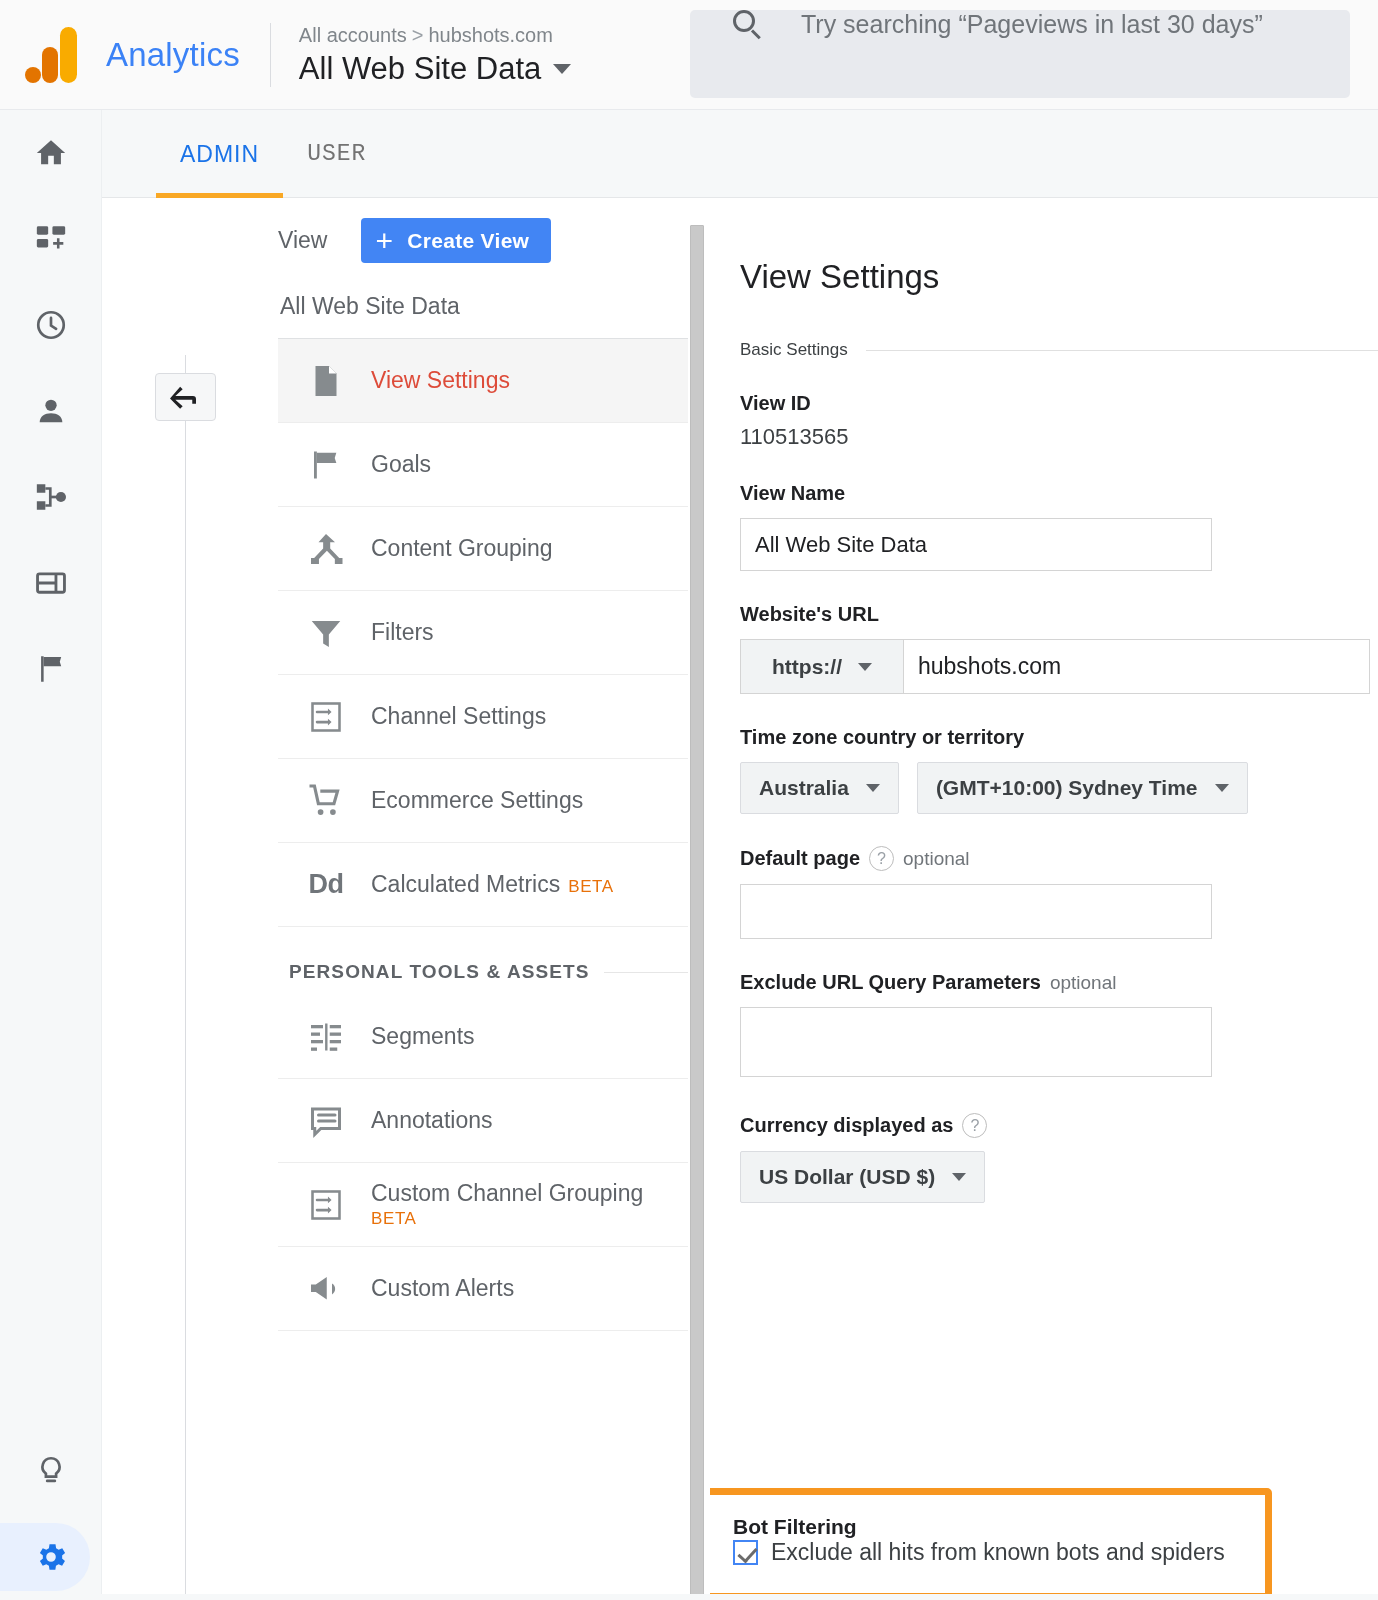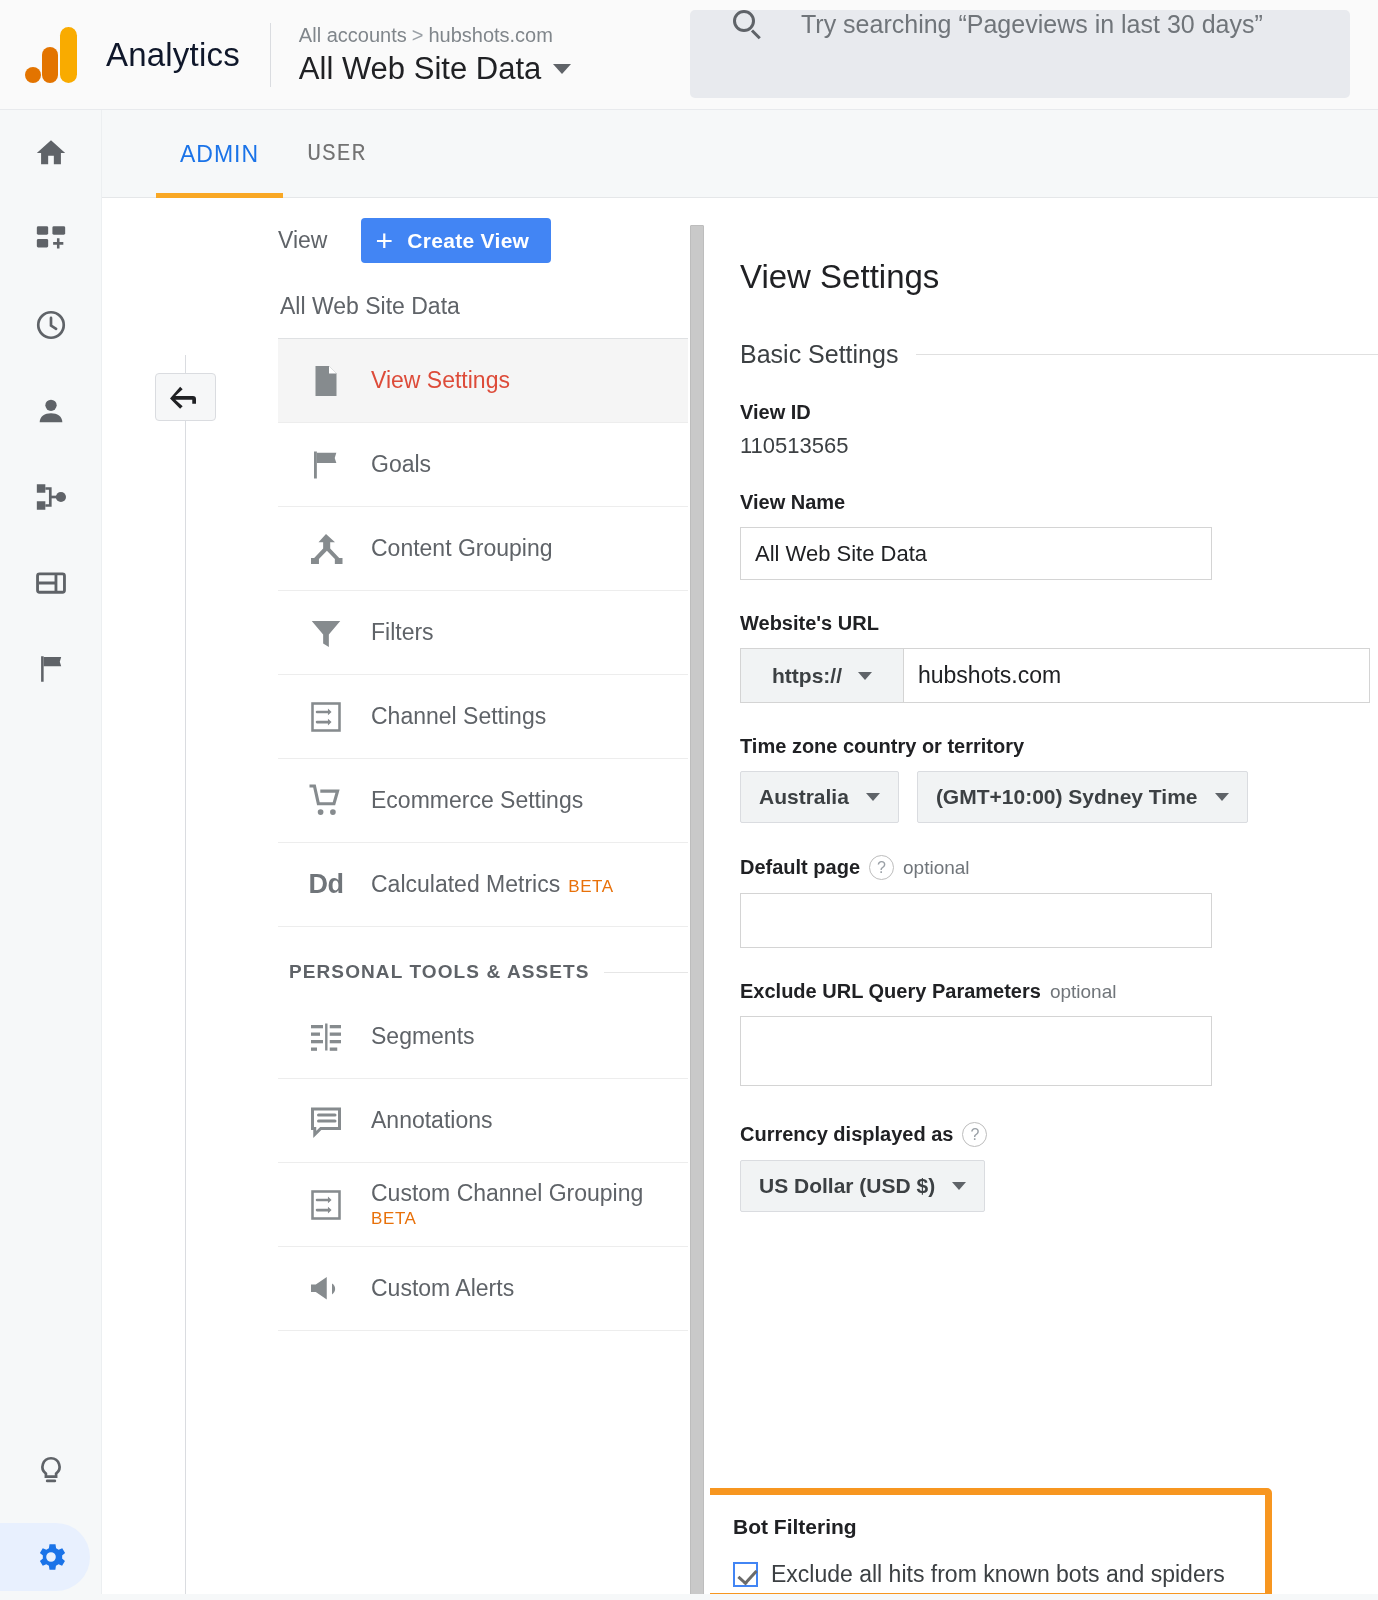--- a/index.html
+++ b/index.html
@@ -16,21 +16,21 @@
     position:absolute; top:0; left:0; width:1378px; height:110px;
     background:#fafafa; border-bottom:1px solid #e8eaed;
     display:flex; align-items:center;
   }
   .logo-wrap { width:102px; display:flex; align-items:center; justify-content:center; }
   .ga-logo { position:relative; width:52px; height:56px; }
   .ga-logo .bar-tall { position:absolute; right:0; top:0; width:17px; height:56px; border-radius:9px; background:#f9ab00; }
   .ga-logo .bar-mid  { position:absolute; left:17px; top:20px; width:16px; height:36px; border-radius:8px; background:#e37400; }
   .ga-logo .dot      { position:absolute; left:0; bottom:0; width:16px; height:16px; border-radius:50%; background:#e37400; }
   .brand {
-    font-size:33px; color:#0f172a; font-weight:400; letter-spacing:0.2px;
+    font-size:33px; color:#3b82f6; font-weight:400; letter-spacing:0.2px;
     margin-left:4px; white-space:nowrap;
   }
   .vdiv { width:1px; height:64px; background:#dadce0; margin:0 28px 0 30px; }
   .acct-block { display:flex; flex-direction:column; justify-content:center; }
   .breadcrumb { font-size:20px; color:#80868b; white-space:nowrap; line-height:1.35; }
   .breadcrumb .sep { margin:0 5px; color:#9aa0a6; }
   .view-title-row { display:flex; align-items:center; gap:12px; margin-top:2px; }
   .view-title { font-size:31px; color:#202124; font-weight:400; white-space:nowrap; }
   .caret-dn { width:0;height:0;border-left:9px solid transparent;border-right:9px solid transparent;border-top:10px solid #5f6368; }
 
@@ -136,21 +136,21 @@
     background:#c9c9c9; border:1px solid #bdbdbd; border-radius:1px;
   }
 
   
   .rightpanel {
     position:absolute; left:608px; top:0; width:668px; height:1402px;
     background:#fff; padding:60px 0 0 30px; overflow:hidden;
   }
   .rp-title { font-size:33px; color:#202124; font-weight:400; }
   .sec-head { display:flex; align-items:center; gap:18px; margin-top:44px; }
-  .sec-head .t { font-size:25px; color:#3c4043; white-space:nowrap; }
+  .sec-head .t { font-size:17px; color:#3c4043; white-space:nowrap; }
   .sec-head .r { flex:1; height:1px; background:#e0e0e0; }
   .fld-label { font-size:20px; font-weight:bold; color:#202124; margin-top:32px; display:flex; align-items:center; gap:9px; }
   .fld-opt { font-size:19px; font-weight:normal; color:#70757a; }
   .qmark {
     width:25px; height:25px; border:1.6px solid #bdbdbd; border-radius:50%;
     color:#9aa0a6; font-size:16px; display:inline-flex; align-items:center; justify-content:center;
     font-weight:normal; flex:none;
   }
   .static-val { font-size:22px; color:#3c4043; margin-top:9px; }
   .tinput {
@@ -183,21 +183,21 @@
     font-size:21px; font-weight:bold; color:#3c4043; white-space:nowrap;
   }
 
   
   .bot-box {
     position:absolute; left:-16px; top:1290px; width:578px; height:112px;
     border:7px solid #f79620; border-radius:5px; background:#fff;
     padding:20px 0 0 32px;
   }
   .bot-title { font-size:21px; font-weight:bold; color:#202124; }
-  .bot-row { display:flex; align-items:center; gap:13px; margin-top:22px; }
+  .bot-row { display:flex; align-items:center; gap:13px; margin-top:0; }
   .chk {
     width:25px; height:25px; border:2px solid #4285f4; background:#fff;
     position:relative; flex:none; cursor:pointer;
   }
   .chk::after {
     content:""; position:absolute; left:7px; top:2px; width:8px; height:15px;
     border:solid #6b6b6b; border-width:0 3px 3px 0; transform:rotate(42deg);
   }
   .bot-label { font-size:23px; color:#3c4043; }
   .bottom-strip { position:absolute; left:0; bottom:0; width:1378px; height:6px; background:#f6f8f9; }

